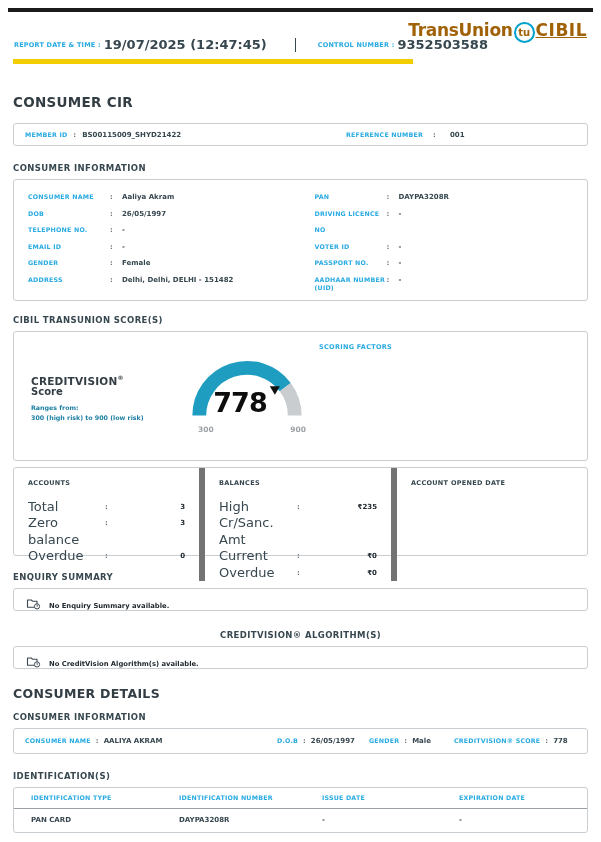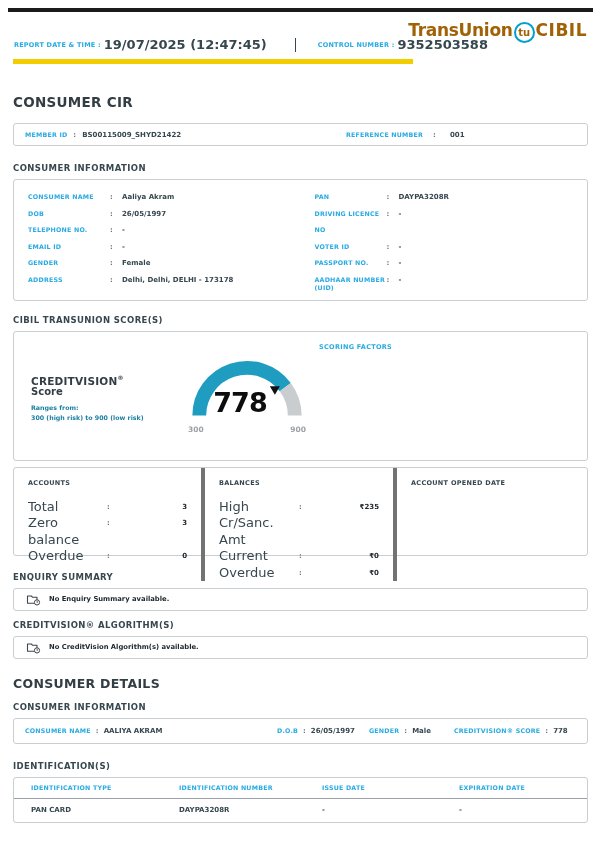--- a/index.html
+++ b/index.html
@@ -16,21 +16,21 @@
   .meta-value { color:#37474f; font-size:13px; font-weight:bold; margin-left:3px; }
   .meta-divider { width:1px; height:14px; background:#37474f; margin:0 22px 0 28px; }
   .logo { position:absolute; right:14px; top:22px; display:flex; align-items:flex-start; color:#a16207; }
   .logo-tu-text { font-size:17px; font-weight:bold; letter-spacing:-0.3px; line-height:1; }
   .logo-circle {
     width:21px; height:21px; border:2.2px solid #00a1cd; border-radius:50%;
     display:flex; align-items:center; justify-content:center;
     font-size:10px; font-weight:bold; 
     margin:0 1px 10px 1px;
   }
-  .logo-cibil { font-size:17px; font-weight:bold; letter-spacing:.5px; line-height:1; }
+  .logo-cibil { font-size:17px; font-weight:bold; letter-spacing:.5px; line-height:1;text-decoration:underline; }
   .yellow-bar { position:absolute; left:13px; top:59px; width:400px; height:4.5px; background:#f2cd00; }
 
   
   .content { position:absolute; left:13px; right:13px; top:88px; }
   .h1 { font-size:13.5px; font-weight:bold; color:#333d44; letter-spacing:.3px; margin-top:6px; }
   .sec-title { font-size:8.5px; font-weight:bold; color:#37474f; letter-spacing:.4px; }
   .box { border:1px solid #c9ced3; border-radius:3px; background:#fff; }
   .label { color:#29abe2; font-size:6.3px; font-weight:bold; letter-spacing:.2px; }
   .value { color:#37474f; font-size:7px; font-weight:bold; }
   .colon { color:#6a737a; font-size:7px; font-weight:bold; }
@@ -57,37 +57,37 @@
   .score-box { margin-top:6px; height:130px; position:relative; }
   .cv-block { position:absolute; left:17px; top:42px; }
   .cv-name { font-size:10.5px; font-weight:bold; color:#333d44; letter-spacing:.2px; }
   .cv-name sup { font-size:6px; }
   .cv-sub { font-size:10px; font-weight:bold; color:#333d44; }
   .cv-ranges { margin-top:6px; color:#1b7fa3; font-size:6.3px; font-weight:bold; line-height:10px; }
   .gauge { position:absolute; left:168px; top:22px; width:130px; height:78px; }
   .gauge svg { display:block; }
   .gauge-score { position:absolute; left:0; right:14px; bottom:14px; text-align:center;
     font-size:27px; font-weight:bold; color:#0d0d0d; letter-spacing:-1px; }
-  .gauge-min { position:absolute; left:6px; bottom:-2px; font-size:7.5px; color:#9aa0a5; font-weight:bold; }
+  .gauge-min { position:absolute; left:16px; bottom:-2px; font-size:7.5px; color:#9aa0a5; font-weight:bold; }
   .gauge-max { position:absolute; right:6px; bottom:-2px; font-size:7.5px; color:#9aa0a5; font-weight:bold; }
   .scoring-factors { position:absolute; left:305px; top:11px; color:#29abe2; font-size:6.5px; font-weight:bold; letter-spacing:.3px; }
 
   
   .summary-box { margin-top:6px; display:grid; grid-template-columns:191px 192px 1fr; height:89px; }
-  .sum-col { padding:11px 14px 0 14px; border-right:4px solid #737373; }
+  .sum-col { padding:11px 14px 0 14px; border-right:6px solid #737373; }
   .sum-col:last-child { border-right:none; }
   .sum-header { font-size:6.5px; font-weight:bold; color:#37474f; letter-spacing:.3px; }
   .sum-rows { margin-top:12px; }
   .sum-row { display:flex; line-height:16.5px; }
   .sum-row .sum-label { font-size:13px; color:#37474f; flex:1; }
   .sum-row .colon { width:30px; text-align:left; }
   .sum-row .sum-value { font-size:7px; font-weight:bold; color:#222a30; text-align:right; min-width:50px; }
 
   
-  .msg-box { margin-top:6px; height:23px; display:flex; align-items:center; padding-left:12px; }
+  .msg-box { margin-top:6px; height:23px; display:flex; align-items:flex-end; padding-left:12px; }
   .msg-text { font-size:6.8px; font-weight:bold; color:#222a30; margin-left:8px; }
   .folder-icon svg { display:block; }
 
   
   .details-h1 { font-size:12.5px; font-weight:bold; color:#333d44; letter-spacing:.3px; margin-top:17px; }
   .details-box { margin-top:6px; height:26px; display:flex; align-items:center; padding-left:11px; position:relative; }
   .details-field { display:flex; align-items:center; }
   .details-field .colon { margin:0 5px; }
   .df-dob { position:absolute; left:263px; }
   .df-gender { position:absolute; left:355px; }
@@ -161,21 +161,21 @@
             <span class="value">-</span>
           </div>
         <div class="info-row">
             <span class="label">GENDER</span>
             <span class="colon"></span>
             <span class="value">Female</span>
           </div>
         <div class="info-row">
             <span class="label">ADDRESS</span>
             <span class="colon"></span>
-            <span class="value">Delhi, Delhi, DELHI - 173178</span>
+            <span class="value">Delhi, Delhi, DELHI - 151482</span>
           </div>
       </div>
       <div class="info-col right">
         <div class="info-row">
             <span class="label">PAN</span>
             <span class="colon"></span>
             <span class="value">DAYPA3208R</span>
           </div>
         <div class="info-row">
             <span class="label">DRIVING LICENCE NO</span>
@@ -274,21 +274,21 @@
       <span class="folder-icon">
         <svg width="15" height="13" viewBox="0 0 15 13">
           <path d="M1.5 3 L1.5 10.2 L11 10.2 L11 4.2 L6.5 4.2 L5.3 3 Z" fill="none" stroke="#3c4750" stroke-width="1.1" stroke-linejoin="round"></path>
           <circle cx="11" cy="9.4" r="2.6" fill="#fff" stroke="#3c4750" stroke-width="1"></circle>
           <rect x="10.7" y="7.9" width="0.9" height="2" fill="#3c4750"></rect>
         </svg>
       </span>
       <span class="msg-text">No Enquiry Summary available.</span>
     </div>
 
-    <div class="sec-title" style="margin-top:9px;">CREDITVISION® ALGORITHM(S)</div>
+    <div class="sec-title" style="margin-top:19px;text-align:center;">CREDITVISION® ALGORITHM(S)</div>
     <div class="box msg-box">
       <span class="folder-icon">
         <svg width="15" height="13" viewBox="0 0 15 13">
           <path d="M1.5 3 L1.5 10.2 L11 10.2 L11 4.2 L6.5 4.2 L5.3 3 Z" fill="none" stroke="#3c4750" stroke-width="1.1" stroke-linejoin="round"></path>
           <circle cx="11" cy="9.4" r="2.6" fill="#fff" stroke="#3c4750" stroke-width="1"></circle>
           <rect x="10.7" y="7.9" width="0.9" height="2" fill="#3c4750"></rect>
         </svg>
       </span>
       <span class="msg-text">No CreditVision Algorithm(s) available.</span>
     </div>

